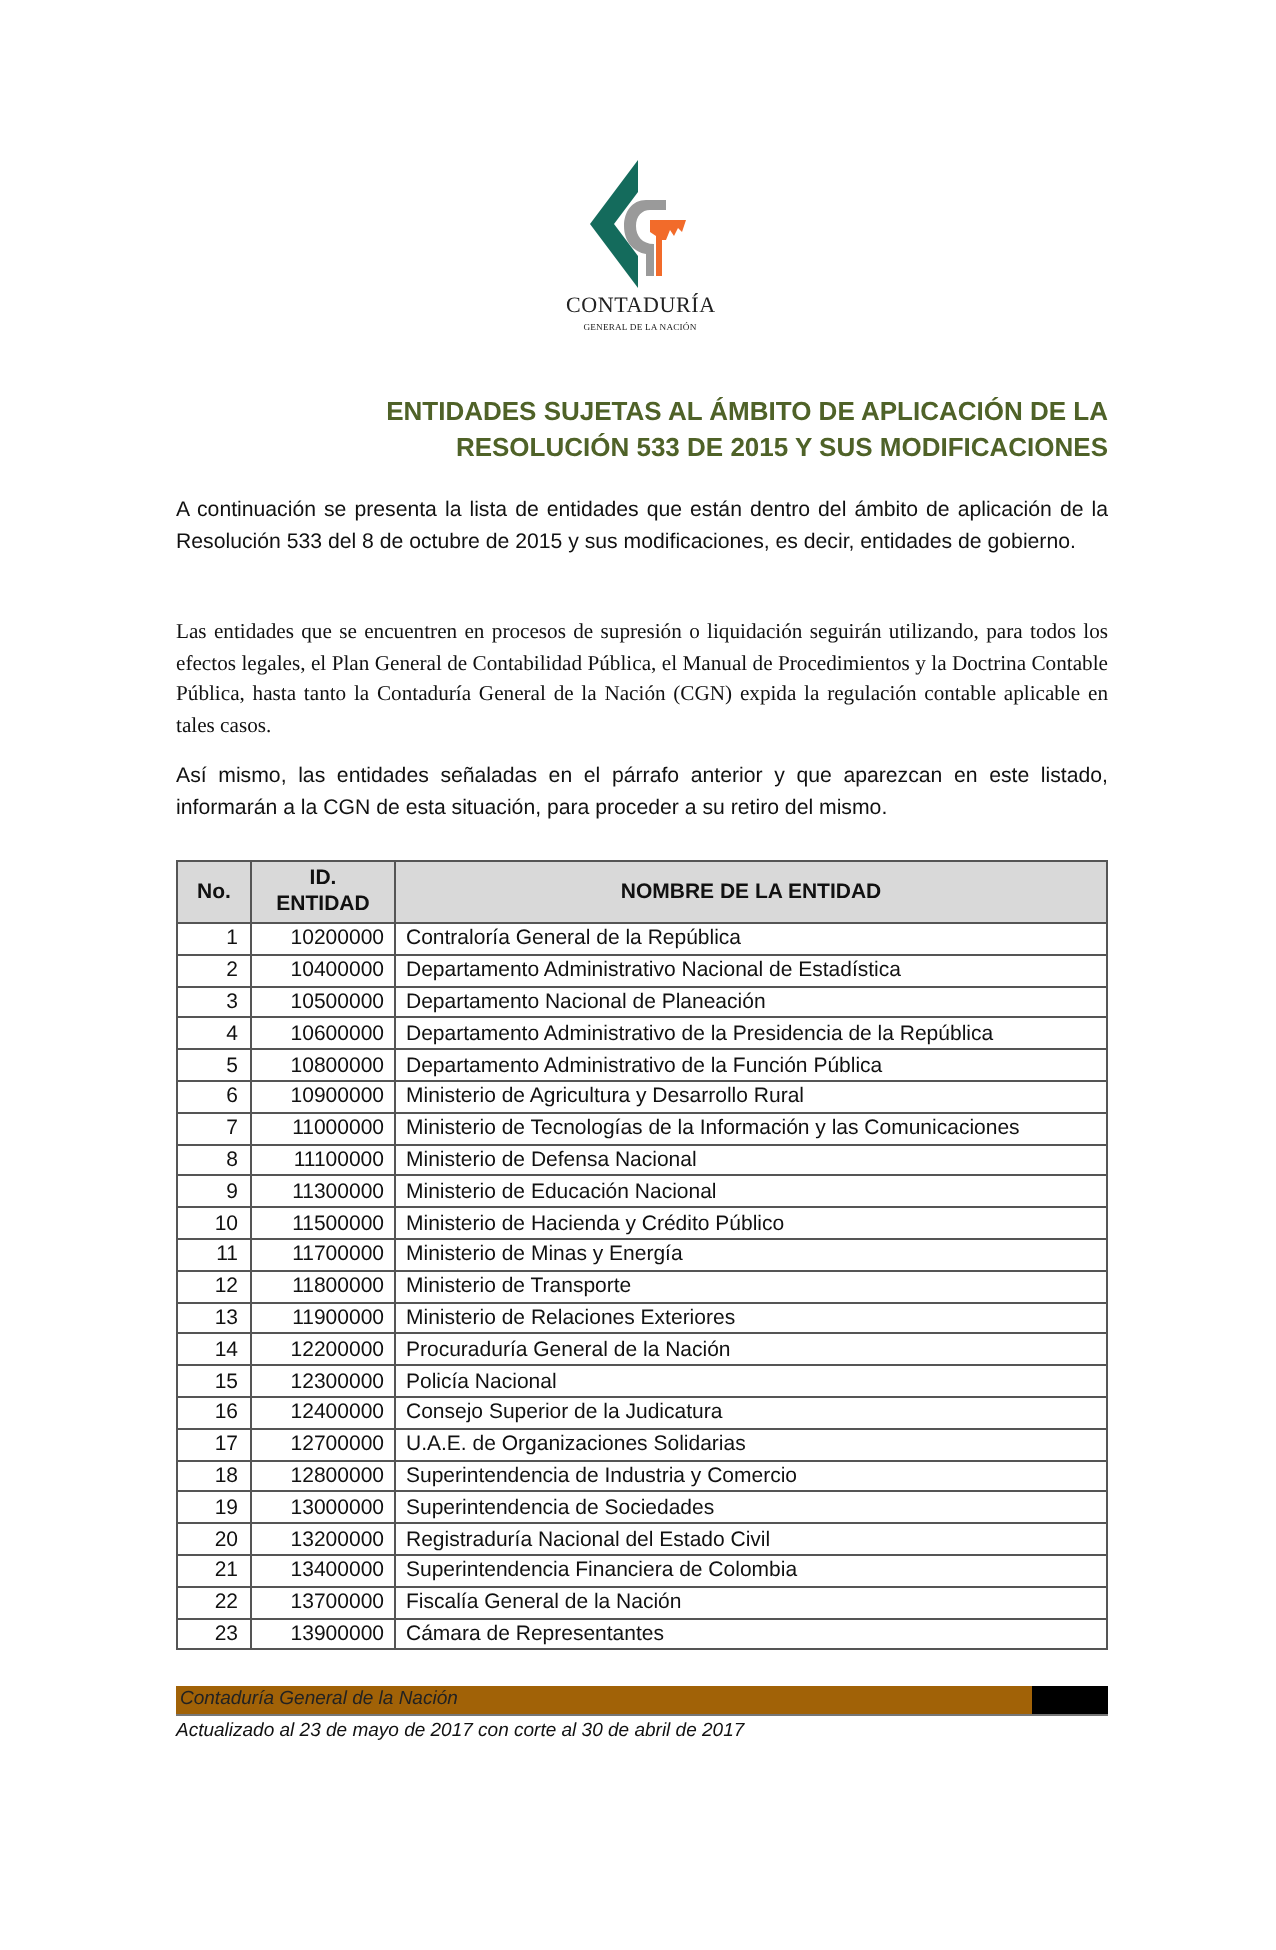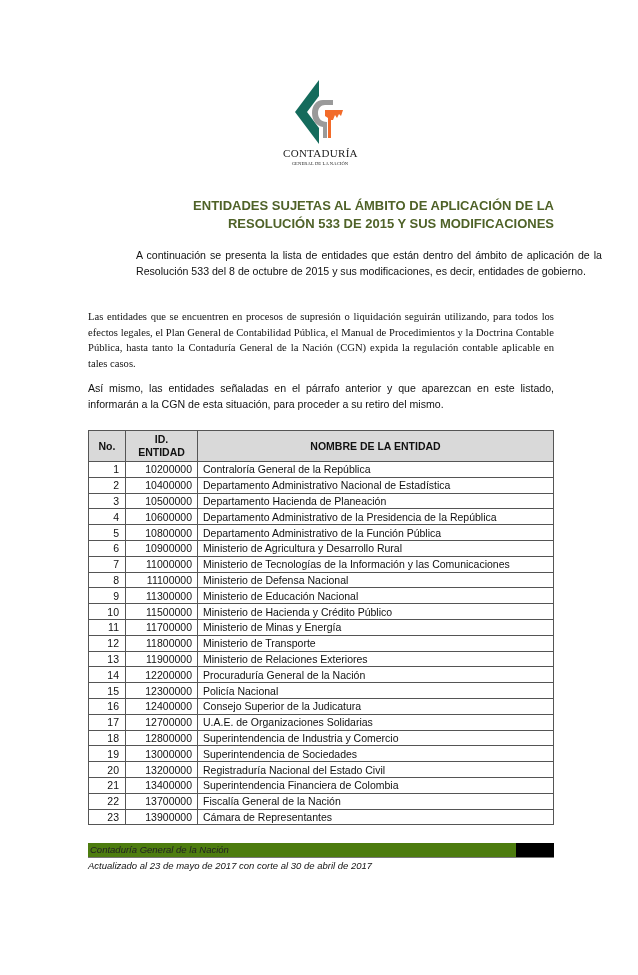--- a/index.html
+++ b/index.html
@@ -19,21 +19,21 @@
       font-family: "Liberation Serif", serif; font-size: 4.6px; letter-spacing: 0.1px; color: #222;
     }
     .title {
       position: absolute; left: 88px; top: 197px; width: 466px; text-align: right;
       color: #4f6228; font-weight: bold; font-size: 13px; line-height: 18px;
     }
     .para {
       position: absolute; left: 88px; width: 466px; font-size: 10.6px; line-height: 15.6px;
       text-align: justify; color: #111;
     }
-    .p1 { top: 248px; margin-left: 48px; }
+    .p1 { top: 248px; }
     .p2 { top: 309px; font-family: Liberation Serif, serif; }
     .p3 { top: 381px; }
     table.entities {
       position: absolute; left: 88px; top: 430px; width: 466px;
       border-collapse: collapse; font-size: 10.5px; table-layout: fixed;
     }
     table.entities th {
       background: #d9d9d9; font-weight: bold; font-size: 10.5px; height: 30px;
       border: 1px solid #555; padding: 0; line-height: 13px; text-align: center;
     }
@@ -41,21 +41,21 @@
       border: 1px solid #555; height: 14.8px; padding: 0; line-height: 14px;
       white-space: nowrap; overflow: hidden;
     }
     table.entities td.no { text-align: right; padding-right: 6px; }
     table.entities td.id { text-align: right; padding-right: 5px; }
     table.entities td.name { text-align: left; padding-left: 5px; }
     .col-no { width: 37px; }
     .col-id { width: 72px; }
     .footer-bar {
       position: absolute; left: 88px; top: 843px; width: 466px; height: 14px;
-      background: #4d7c0f; border-bottom: 1px solid #777;
+      background: #a16207; border-bottom: 1px solid #777;
     }
     .footer-bar .black {
       position: absolute; right: 0; top: 0; width: 38px; height: 14px; background: #000;
     }
     .footer-org {
       position: absolute; left: 2px; top: 0px; font-style: italic; font-size: 9.5px; line-height: 14px; color: #222;
     }
     .footer-updated {
       position: absolute; left: 88px; top: 859px; font-style: italic; font-size: 9.5px; line-height: 14px; color: #111;
     }
@@ -108,21 +108,21 @@
         <td class="name">Contraloría General de la República</td>
       </tr>
       <tr>
         <td class="no">2</td>
         <td class="id">10400000</td>
         <td class="name">Departamento Administrativo Nacional de Estadística</td>
       </tr>
       <tr>
         <td class="no">3</td>
         <td class="id">10500000</td>
-        <td class="name">Departamento Hacienda de Planeación</td>
+        <td class="name">Departamento Nacional de Planeación</td>
       </tr>
       <tr>
         <td class="no">4</td>
         <td class="id">10600000</td>
         <td class="name">Departamento Administrativo de la Presidencia de la República</td>
       </tr>
       <tr>
         <td class="no">5</td>
         <td class="id">10800000</td>
         <td class="name">Departamento Administrativo de la Función Pública</td>

